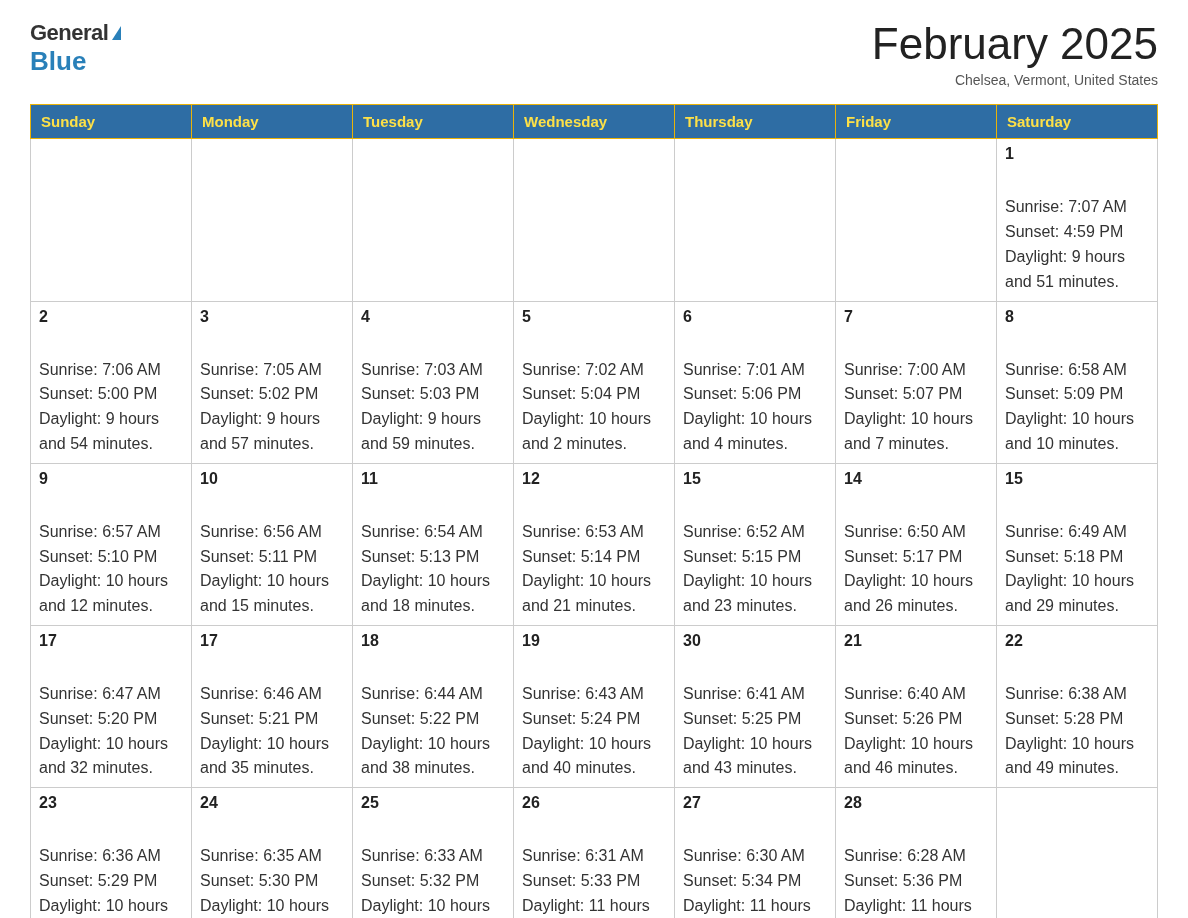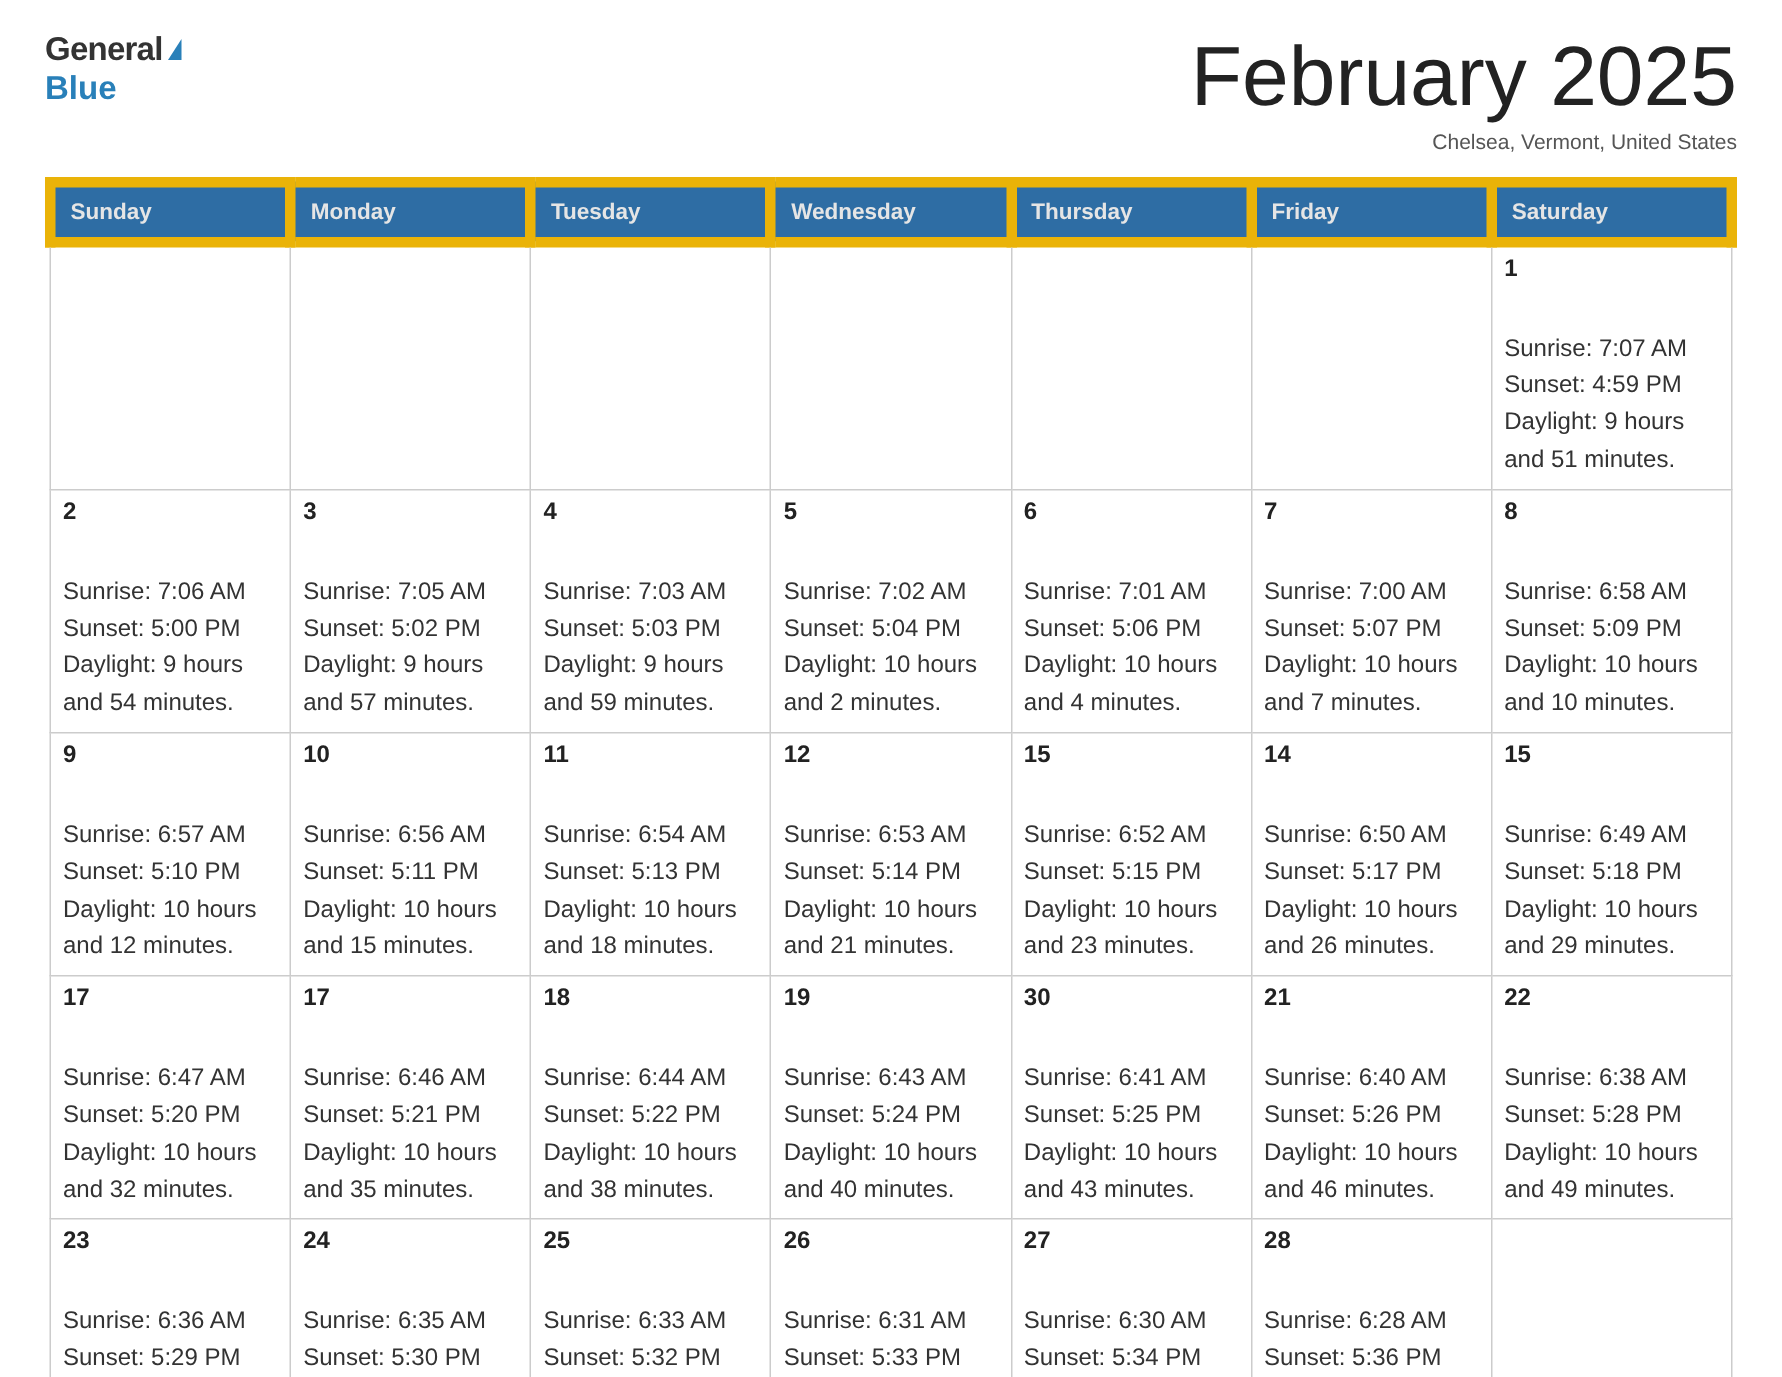--- a/index.html
+++ b/index.html
@@ -22,53 +22,53 @@
       flex-direction: column;
       align-items: flex-start;
     }
     .logo-general {
       font-size: 22px;
       font-weight: bold;
       color: #333;
       letter-spacing: -0.5px;
     }
     .logo-blue {
-      font-size: 22px;
+      font-size: 26px;
       font-weight: bold;
       color: #2980b9;
       display: flex;
       align-items: center;
     }
     .title-block {
       text-align: right;
     }
     .calendar-title {
-      font-size: 56px;
+      font-size: 44px;
       font-weight: normal;
       color: #222;
       line-height: 1.1;
     }
     .calendar-subtitle {
       font-size: 14px;
       color: #555;
       margin-top: 4px;
     }
     table {
       width: 100%;
       border-collapse: collapse;
       table-layout: fixed;
     }
     thead tr th {
       background-color: #2e6da4;
-      color: #e5e5e5;
+      color: #fde047;
       font-size: 15px;
       font-weight: bold;
       padding: 8px 10px;
       text-align: left;
-      border: 7px solid #eab308;
+      border: 1px solid #eab308;
     }
     tbody tr td {
       border: 1px solid #ccc;
       vertical-align: top;
       padding: 6px 8px;
       height: 110px;
       background: #fff;
     }
     tbody tr td.empty {
       background: #f5f5f5;

